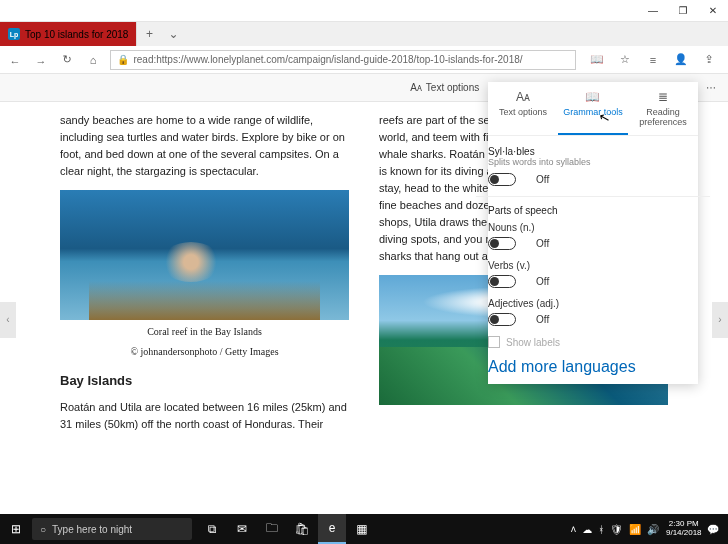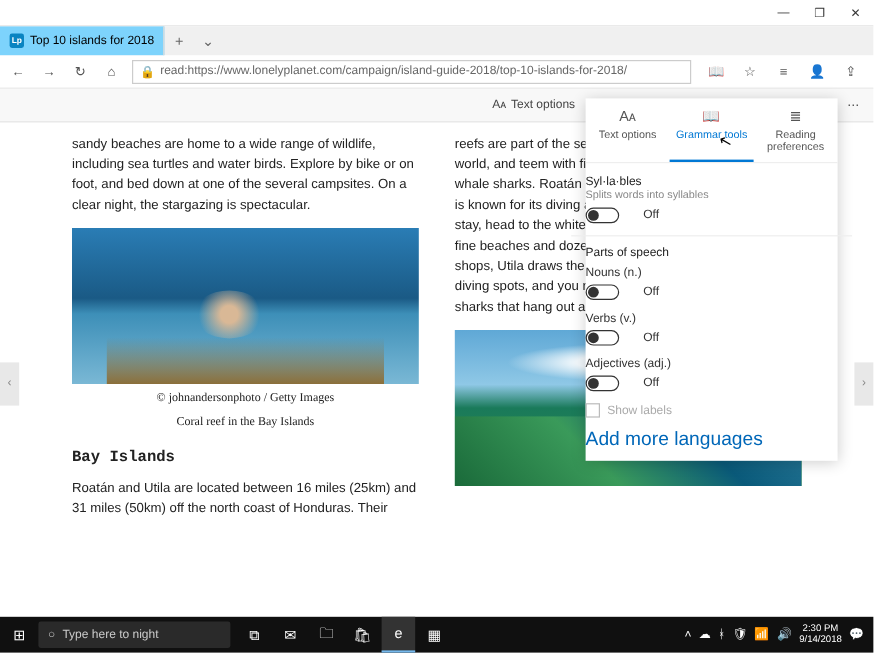--- a/index.html
+++ b/index.html
@@ -1,41 +1,41 @@
 <!DOCTYPE html>
 <html><head>
 <meta charset="utf-8">
 <style>
 *{margin:0;padding:0;box-sizing:border-box;font-family:"Segoe UI",Arial,sans-serif}
 body{width:728px;height:544px;overflow:hidden;background:#fff;position:relative;font-size:11px}
 .win-titlebar{height:22px;background:#fff;display:flex;align-items:center;border-bottom:1px solid #e5e5e5}
 .win-controls{margin-left:auto;display:flex}
 .win-btn{width:30px;height:22px;display:flex;align-items:center;justify-content:center;color:#333;font-size:10px}
 .tab-strip{height:24px;background:#f0f0f0;display:flex;align-items:center}
-.tab{height:24px;background:#7dd3fc;display:flex;align-items:center;padding:0 8px;gap:5px;border-right:1px solid #ddd;font-size:10px}
+.tab{height:24px;background:#b91c1c;display:flex;align-items:center;padding:0 8px;gap:5px;border-right:1px solid #ddd;font-size:10px}
 .tab-favicon{width:12px;height:12px;background:#0a84c1;border-radius:2px;color:#fff;font-size:7px;font-weight:bold;display:flex;align-items:center;justify-content:center}
 .tab-add{width:24px;display:flex;align-items:center;justify-content:center;color:#666;font-size:12px}
 .nav-bar{height:28px;display:flex;align-items:center;padding:0 6px;gap:8px;border-bottom:1px solid #e5e5e5}
 .nav-btn{width:18px;height:18px;display:flex;align-items:center;justify-content:center;color:#555;font-size:11px}
 .url-bar{flex:1;height:20px;border:1px solid #ccc;display:flex;align-items:center;padding:0 6px;gap:4px;font-size:10px;color:#666}
 .url-icon{color:#888;font-size:10px}
 .nav-right{display:flex;gap:10px;padding:0 4px}
 .reader-toolbar{height:28px;background:#f8f8f8;border-bottom:1px solid #e5e5e5;display:flex;align-items:center;justify-content:flex-end;padding:0 12px;gap:14px;font-size:10px;color:#444}
 .rt-item{display:flex;align-items:center;gap:4px}
 .content{position:relative;height:400px;padding:10px 60px;display:flex;gap:30px;font-size:11px;line-height:1.55;color:#222;font-family:Georgia,serif}
 .col{flex:1}
 .img-box{margin:10px 0;text-align:center}
 .img-coral{width:100%;height:130px;background:linear-gradient(180deg,#2a7db5 0%,#1a5a85 45%,#3d8fb8 55%,#7ab8d5 100%);position:relative;overflow:hidden}
 .img-coral::before{content:"";position:absolute;left:35%;top:40%;width:60px;height:40px;background:radial-gradient(circle,#d9b896 20%,transparent 70%);border-radius:50%}
 .img-coral::after{content:"";position:absolute;left:10%;bottom:0;width:80%;height:30%;background:linear-gradient(0deg,#8b6f3a,transparent)}
 .img-tropical{width:100%;height:130px;background:linear-gradient(180deg,#5fa8d6 0%,#8fc8e6 35%,#1a7a5a 50%,#2a8a4a 100%);position:relative;overflow:hidden}
 .img-tropical::before{content:"";position:absolute;top:8%;left:15%;width:70%;height:25%;background:radial-gradient(ellipse,#fff 30%,transparent 70%);opacity:.9}
 .img-tropical::after{content:"";position:absolute;bottom:0;left:0;width:100%;height:45%;background:linear-gradient(45deg,#1a6a3a 0%,#3a9a5a 40%,#0a5a7a 70%,#2a7a9a 100%)}
 .img-caption{font-size:10px;margin-top:4px;font-family:Georgia,serif}
-h3{font-size:13px;font-weight:bold;margin:12px 0 8px;font-family:Liberation Mono, monospace}
+h3{font-size:13px;font-weight:bold;margin:12px 0 8px;font-family:Liberation Sans, sans-serif}
 .arrow-nav{position:absolute;top:200px;width:16px;height:36px;background:#e8e8e8;display:flex;align-items:center;justify-content:center;color:#888;font-size:10px}
 .arrow-left{left:0}
 .arrow-right{right:0}
 .grammar-panel{position:absolute;right:30px;top:82px;width:210px;background:#fff;box-shadow:0 2px 12px rgba(0,0,0,.2);z-index:10;font-family:"Segoe UI",Arial;font-size:10px}
 .gp-tabs{display:flex;border-bottom:1px solid #eee}
 .gp-tab{flex:1;text-align:center;padding:8px 2px;font-size:9px;color:#555;display:flex;flex-direction:column;align-items:center;gap:3px}
 .gp-tab.active{color:#0078d4;border-bottom:2px solid #0078d4}
 .gp-tab-icon{font-size:12px}
 .gp-body{padding:8px 0}
 .gp-section-title{font-size:10px;color:#222;margin-top:2px}
@@ -116,22 +116,22 @@
   <div class="rt-item">⋯</div>
 </div>
 
 <div class="content">
   <div class="arrow-nav arrow-left">‹</div>
   <div class="arrow-nav arrow-right">›</div>
   <div class="col">
     <p>sandy beaches are home to a wide range of wildlife, including sea turtles and water birds. Explore by bike or on foot, and bed down at one of the several campsites. On a clear night, the stargazing is spectacular.</p>
     <div class="img-box">
       <div class="img-coral"></div>
+      <div class="img-caption">Coral reef in the Bay Islands</div>
       <div class="img-caption">© johnandersonphoto / Getty Images</div>
-      <div class="img-caption">Coral reef in the Bay Islands</div>
     </div>
     <h3>Bay Islands</h3>
     <p>Roatán and Utila are located between 16 miles (25km) and 31 miles (50km) off the north coast of Honduras. Their</p>
   </div>
   <div class="col">
     <p>reefs are part of the second-largest barrier reef in the world, and teem with fish, turtles, rays, dolphins and even whale sharks. Roatán is the most popular of the group and is known for its diving and snorkeling. For a more relaxed stay, head to the white-sand beach of the West End. With fine beaches and dozens of hotels, restaurants and dive shops, Utila draws the backpacker crowd. It has fantastic diving spots, and you may even spot the juvenile whale sharks that hang out around the island.</p>
     <div class="img-box">
       <div class="img-tropical"></div>
     </div>
   </div>

